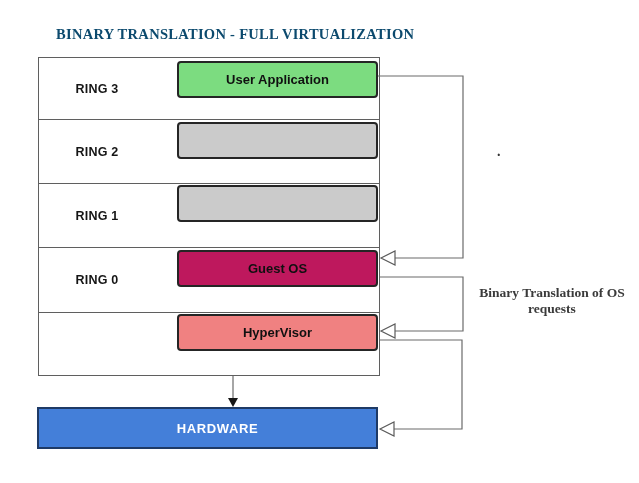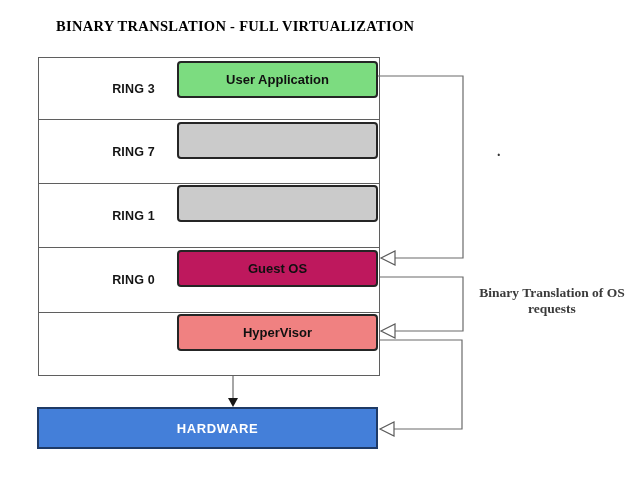--- a/index.html
+++ b/index.html
@@ -6,43 +6,43 @@
   html, body {
     width: 639px; height: 483px;
     background: #ffffff;
     font-family: "Liberation Sans", sans-serif;
     overflow: hidden;
     position: relative;
   }
   .canvas { position: absolute; left: 0; top: 0; width: 639px; height: 483px; }
 
   .title {
-    position: absolute; left: 56px; top: 18px; width: 380px;
+    position: absolute; left: 56px; top: 26px; width: 380px;
     font-family: "Liberation Serif", serif;
     font-weight: bold; font-size: 14.5px; letter-spacing: 0.3px;
-    color: #000000; white-space: nowrap;
+    color: #0c4a6e; white-space: nowrap;
   }
 
   .rings-box {
     position: absolute; left: 38px; top: 57px;
     width: 342px; height: 319px;
     background: #ffffff;
     border: 1.2px solid #5f5f5f;
   }
   .ring-row { position: relative; width: 100%; border-bottom: 1.2px solid #5f5f5f; }
   .ring-row:last-child { border-bottom: none; }
   .ring-row.r1 { height: 62px; }
   .ring-row.r2 { height: 64px; }
   .ring-row.r3 { height: 64px; }
   .ring-row.r4 { height: 65px; }
   .ring-row.r5 { height: 62px; }
 
   .ring-label {
     position: absolute; left: 0; top: 50%; transform: translateY(-50%);
-    width: 116px; text-align: right;
+    width: 116px; text-align: center;
     font-weight: bold; font-size: 12.5px; color: #151515;
     letter-spacing: 0.2px; white-space: nowrap;
   }
 
   .pill {
     position: absolute; left: 138px; width: 201px; height: 37px;
     border: 2px solid #252525; border-radius: 4px;
     display: flex; align-items: center; justify-content: center;
     font-weight: bold; font-size: 13px; color: #101010;
   }
@@ -90,21 +90,21 @@
 <div class="canvas">
 
   <div class="title">BINARY TRANSLATION - FULL VIRTUALIZATION</div>
 
   <div class="rings-box">
     <div class="ring-row r1">
       <div class="ring-label">RING 3</div>
       <div class="pill" style="background: rgb(124, 220, 128);">User Application</div>
     </div>
     <div class="ring-row r2">
-      <div class="ring-label">RING 7</div>
+      <div class="ring-label">RING 2</div>
       <div class="pill" style="background: rgb(203, 203, 203);"></div>
     </div>
     <div class="ring-row r3">
       <div class="ring-label">RING 1</div>
       <div class="pill" style="background: rgb(203, 203, 203);"></div>
     </div>
     <div class="ring-row r4">
       <div class="ring-label">RING 0</div>
       <div class="pill" style="background: #be185d;">Guest OS</div>
     </div>

